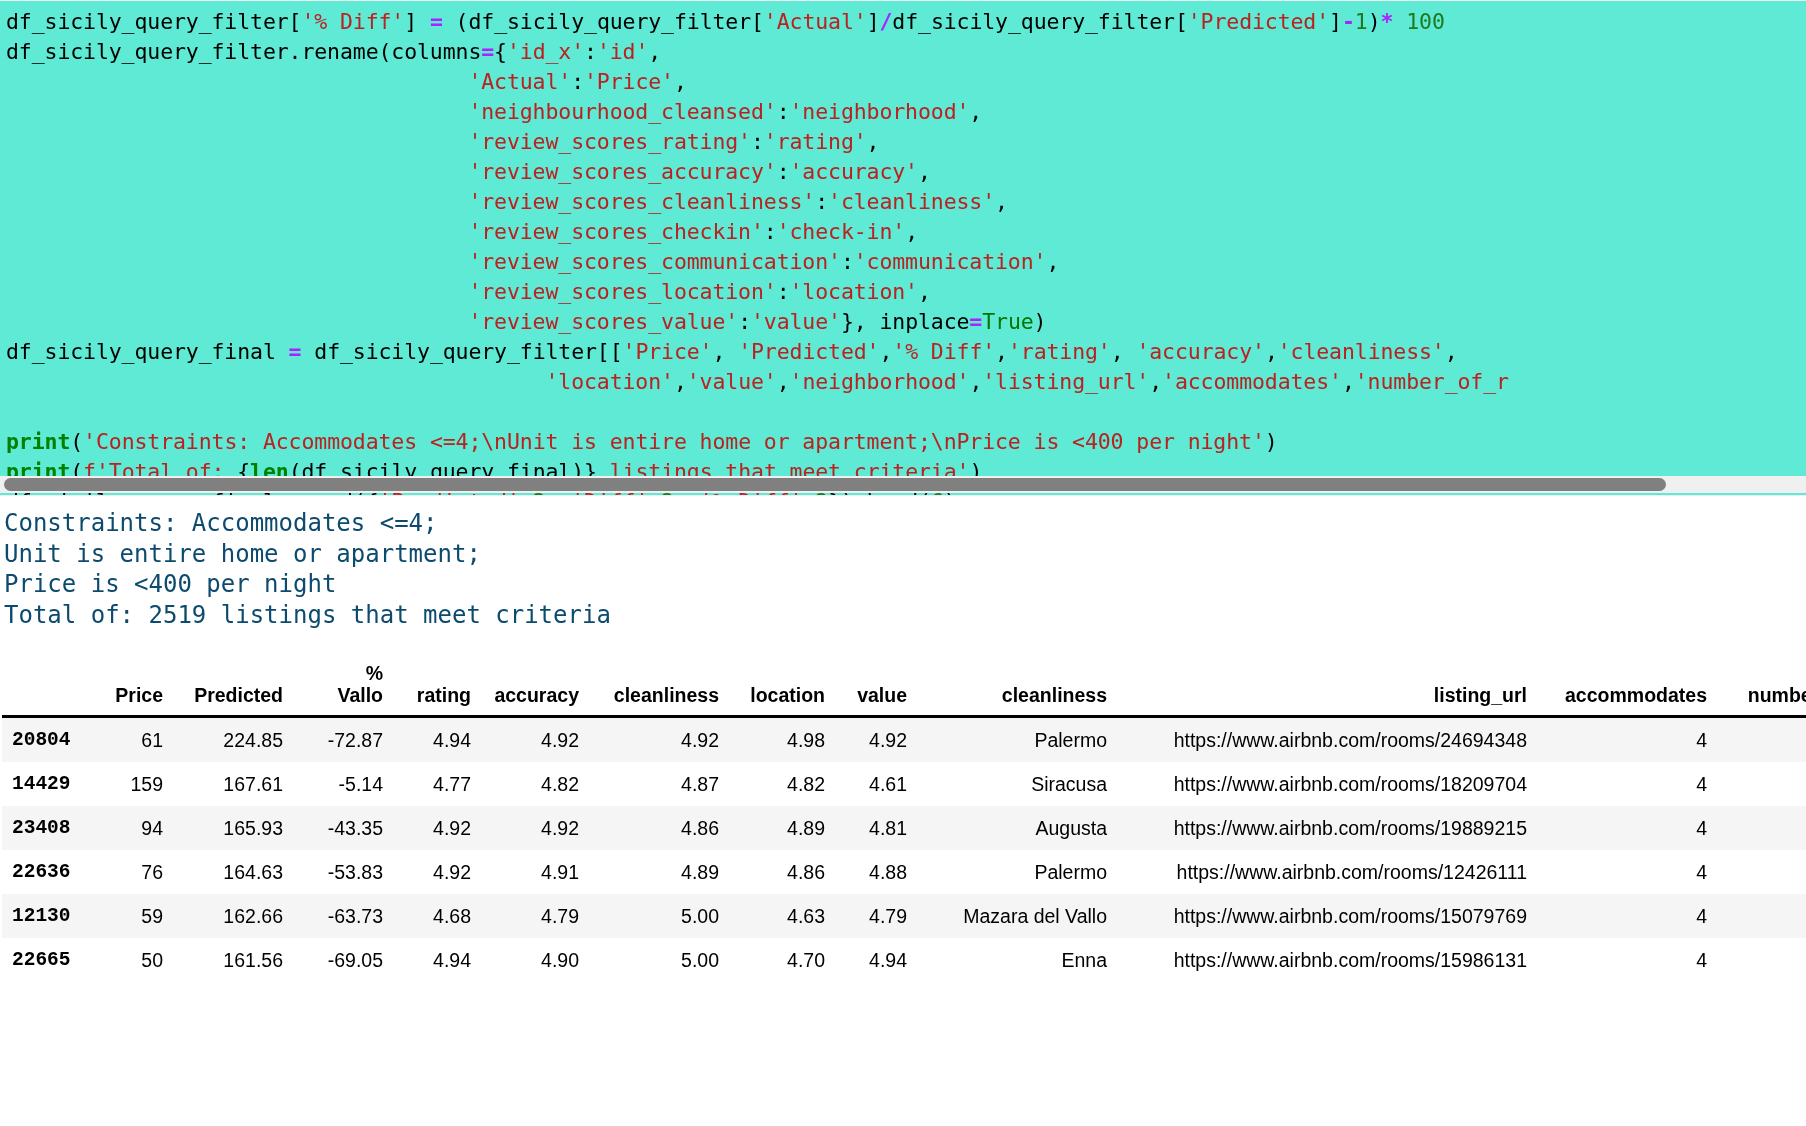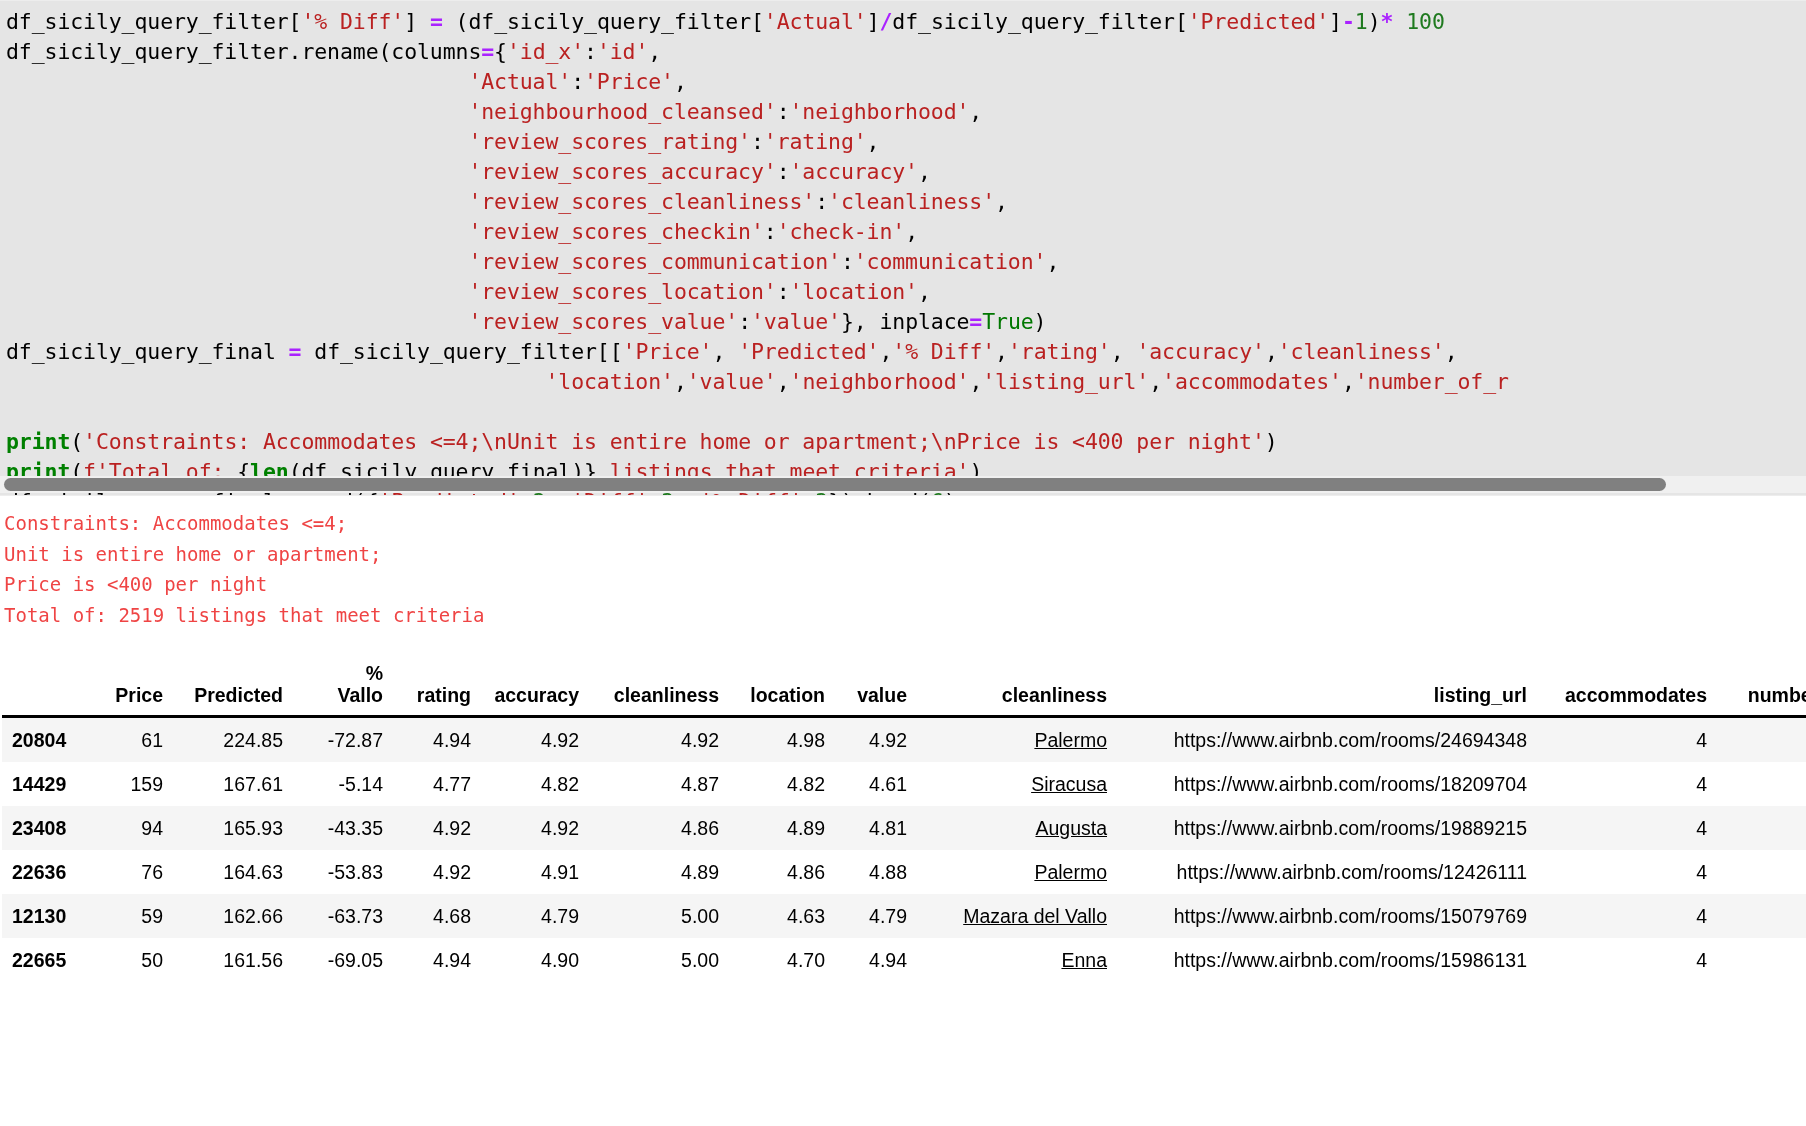--- a/index.html
+++ b/index.html
@@ -12,21 +12,21 @@
     width: 1806px;
     height: 1126px;
     overflow: hidden;
     font-family: "Liberation Sans", sans-serif;
     color: #000000;
   }
 
   
   .code-cell {
     position: relative;
-    background: #e5e5e5;
+    background: #5eead4;
     border-top: 1px solid #ededed;
     border-bottom: 1px solid #ededed;
     padding: 6px 0 0 0;
     height: 496px;
     box-sizing: border-box;
     overflow: hidden;
   }
   .code-area {
     font-family: "DejaVu Sans Mono", "Liberation Mono", monospace;
     font-size: 21.5px;
@@ -61,23 +61,23 @@
     top: 2px;
     width: 1662px;
     height: 13px;
     background: #808080;
     border-radius: 7px;
   }
 
   
   .stream-out {
     font-family: "DejaVu Sans Mono", "Liberation Mono", monospace;
-    font-size: 19px;
+    font-size: 24px;
     line-height: 30.5px;
-    color: #ef4444;
+    color: #0c4a6e;
     padding: 12px 0 0 4px;
     white-space: pre;
   }
 
   
   .df-wrap {
     margin-top: 28px;
     padding-left: 2px;
     overflow: hidden;
   }
@@ -101,26 +101,27 @@
   table.dataframe tbody th {
     text-align: right;
     vertical-align: middle;
     padding: 10px 9px;
     line-height: 24px;
   }
   table.dataframe tbody th {
     font-weight: bold;
     text-align: left;
     padding-left: 10px;
+    font-family: Liberation Mono, monospace;
   }
   table.dataframe tbody tr:nth-child(odd) { background: #f5f5f5; }
   table.dataframe tbody tr:nth-child(even) { background: #ffffff; }
 
   td.cell-url, th.col-url { text-align: left; }
-  td.cell-hood { text-align: right; text-decoration: underline; }
+  td.cell-hood { text-align: right; }
 
   .w-idx   { width: 92px; }
   .w-price { width: 78px; }
   .w-pred  { width: 120px; }
   .w-diff  { width: 100px; }
   .w-rate  { width: 88px; }
   .w-acc   { width: 108px; }
   .w-clean { width: 140px; }
   .w-loc   { width: 106px; }
   .w-val   { width: 82px; }

